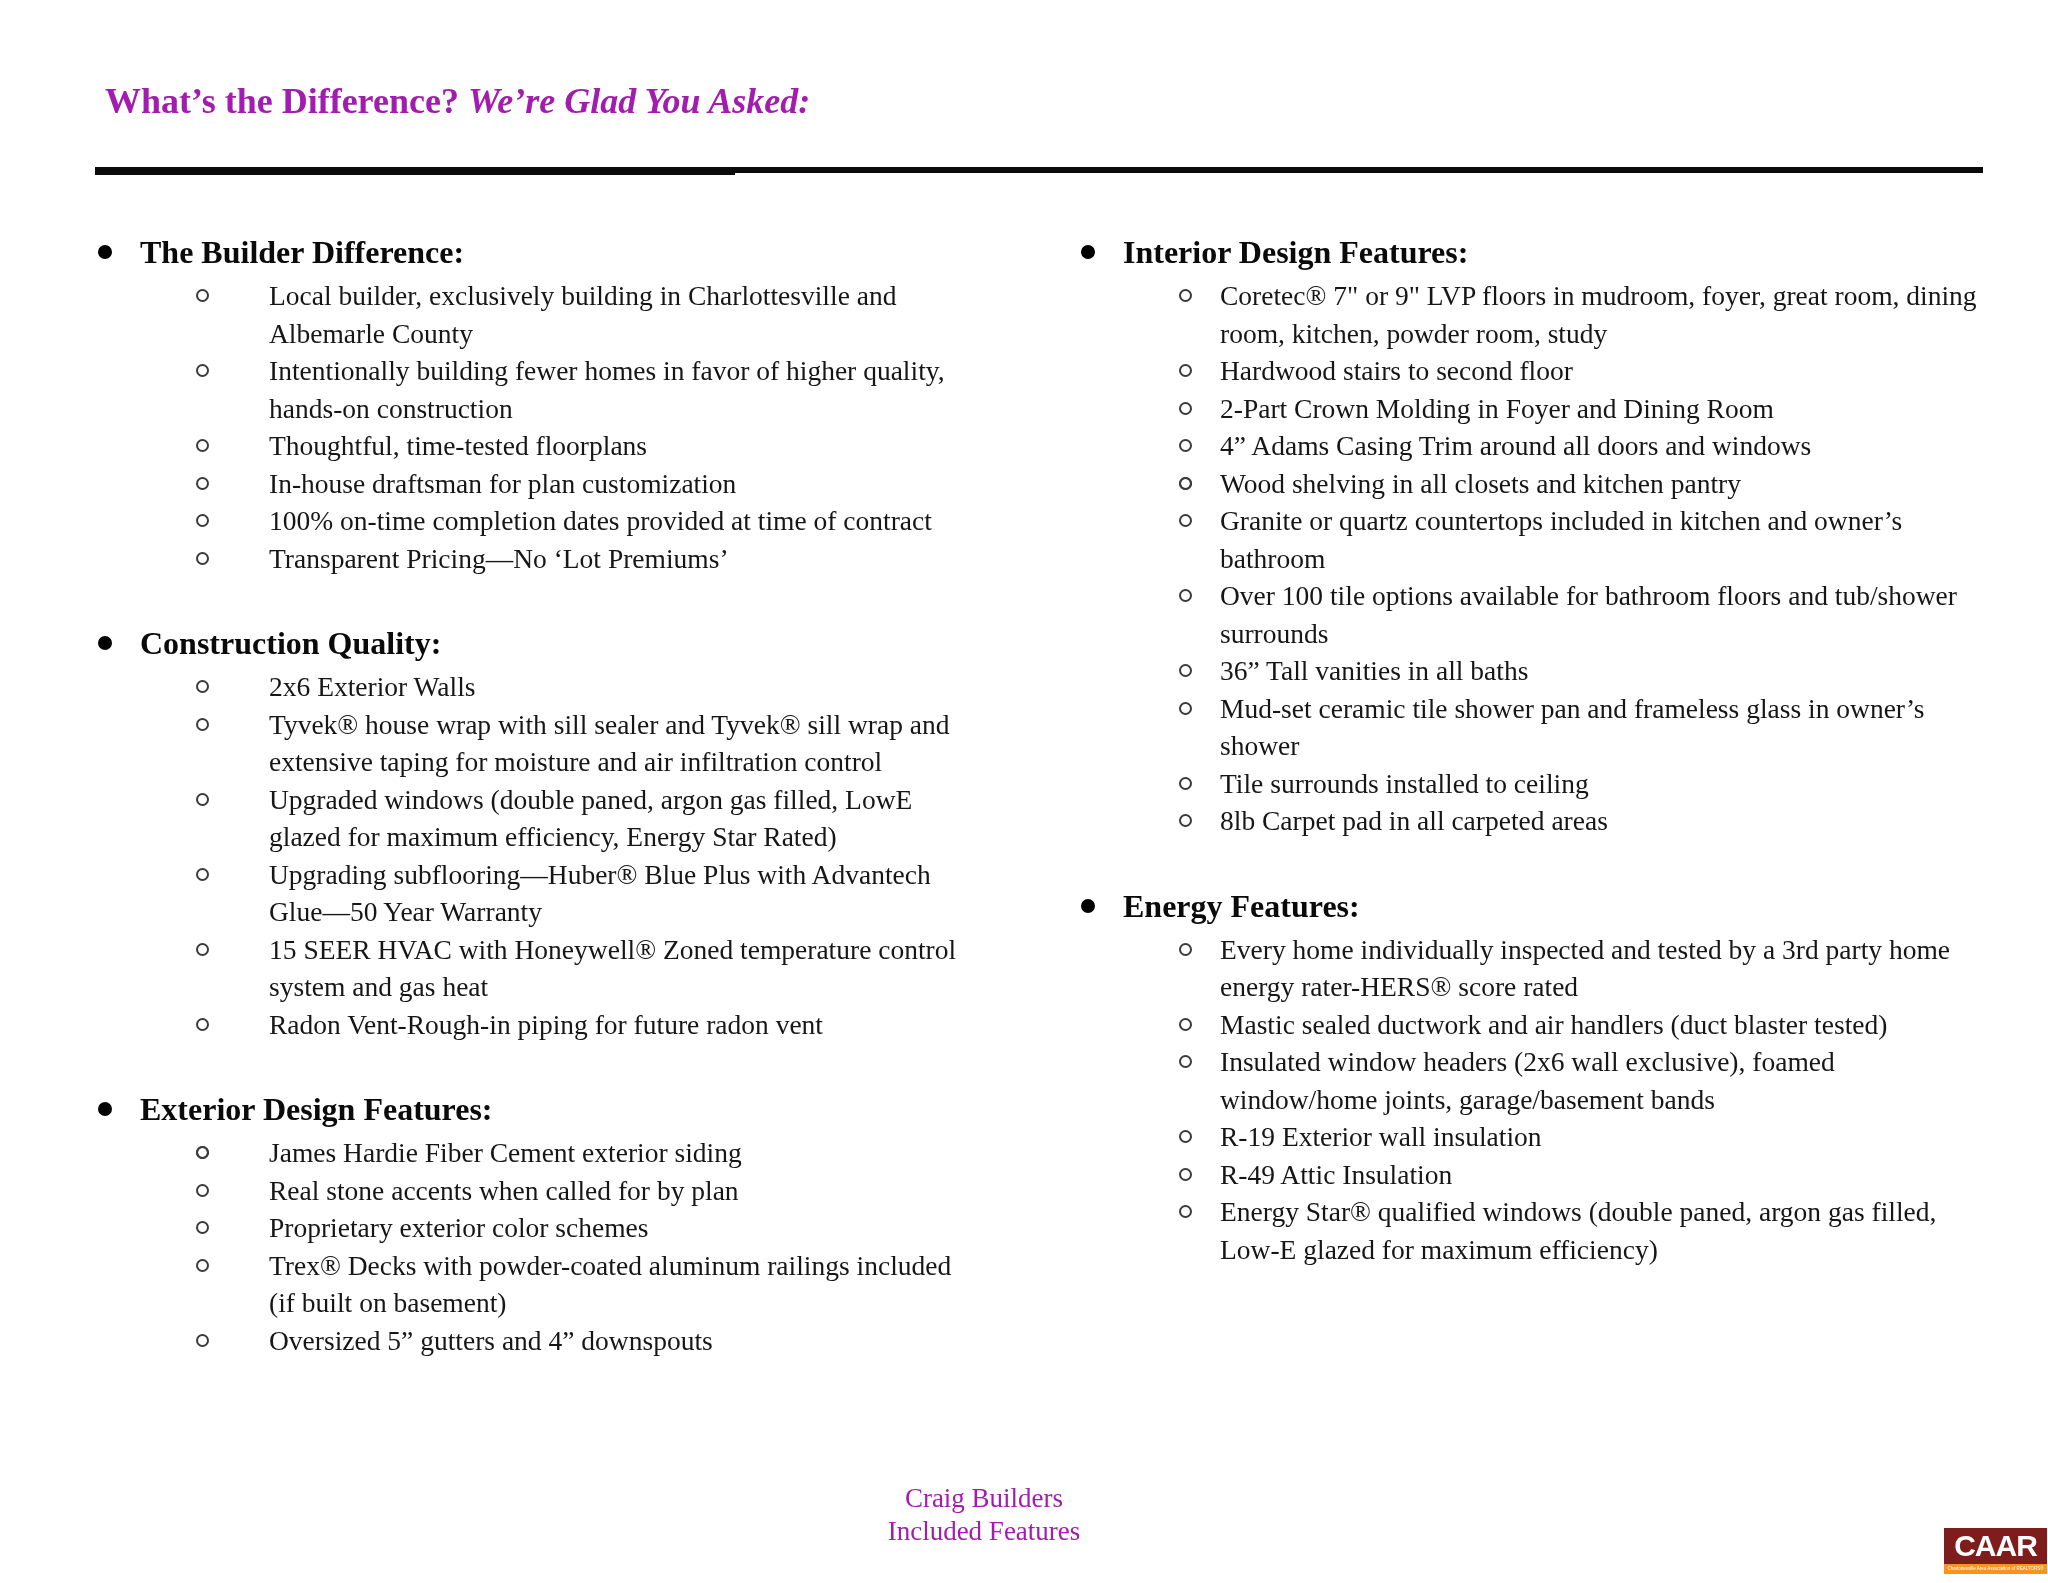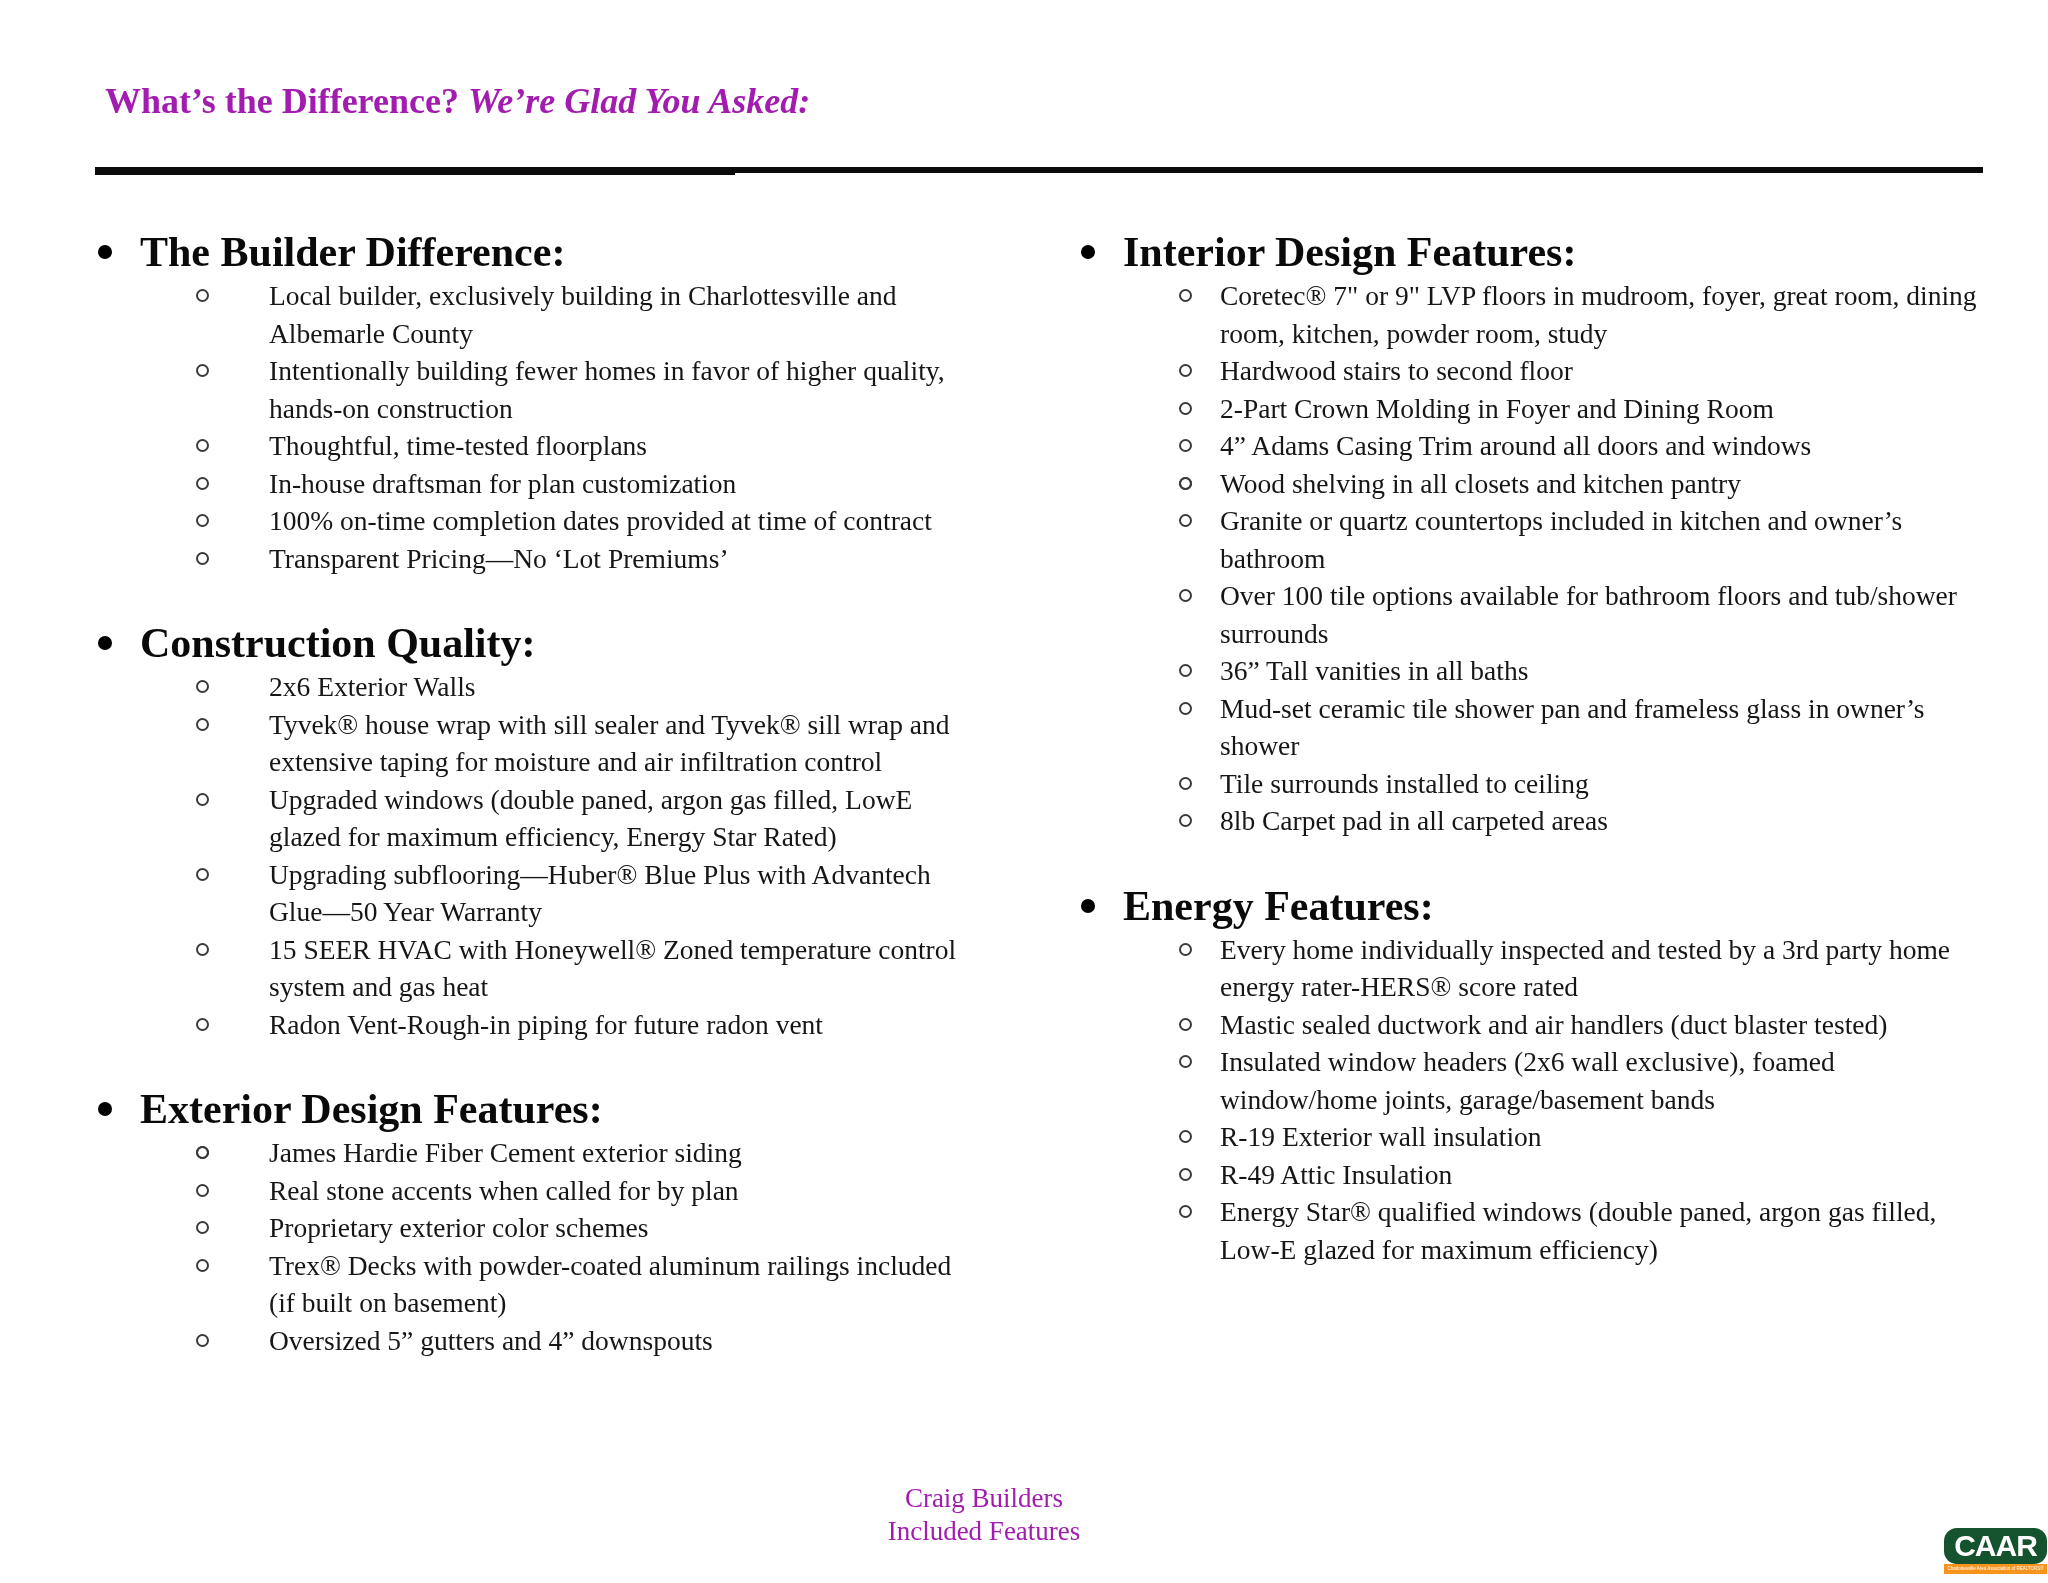--- a/index.html
+++ b/index.html
@@ -47,21 +47,21 @@
   .section-header { position: relative; padding-left: 45px; }
   .disc-bullet {
     position: absolute;
     left: 3px; top: 13px;
     width: 14px; height: 14px;
     border-radius: 50%;
     background: #000;
   }
   .section-title {
     margin: 0;
-    font-size: 42px;
+    font-size: 32px;
     font-weight: bold;
     line-height: 40px;
     color: #0a0a0a;
   }
 
   ul.items { list-style: none; margin: 5px 0 0 0; padding: 0; }
   li.item {
     position: relative;
     padding-left: 142px;
     font-size: 27.5px;
@@ -342,15 +342,15 @@
 </ul>
   </section>
 </div>
 
 <div class="footer">
   <div>Craig Builders</div>
   <div>Included Features</div>
 </div>
 
 <div class="caar-logo">
-  <div class="caar-main" style="background: #14532d; color: rgb(255, 255, 255); border-radius: 13px;">CAAR</div>
+  <div class="caar-main" style="background: #7f1d1d; color: rgb(255, 255, 255);">CAAR</div>
   <div class="caar-bar" style="background: rgb(247, 148, 30); color: rgb(255, 255, 255);">Charlottesville Area Association of REALTORS®</div>
 </div>
 
 </body></html>

